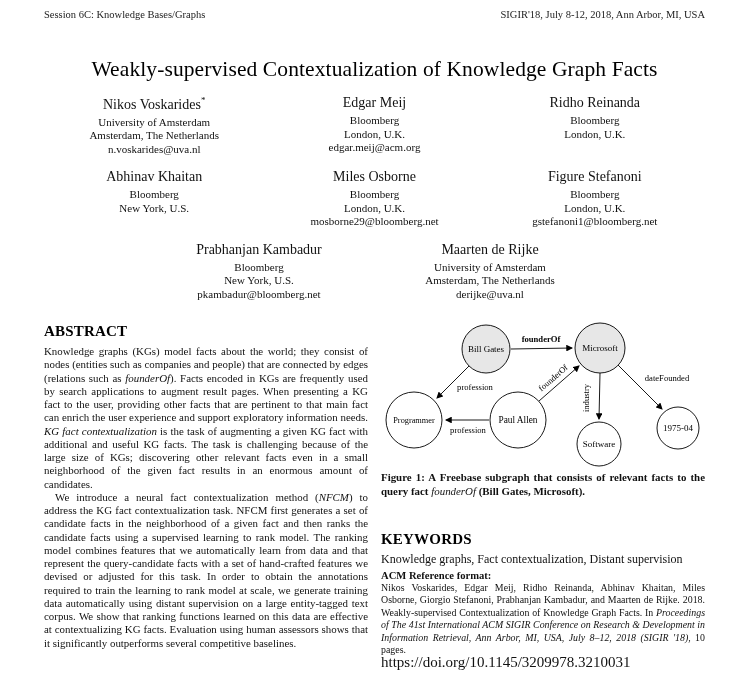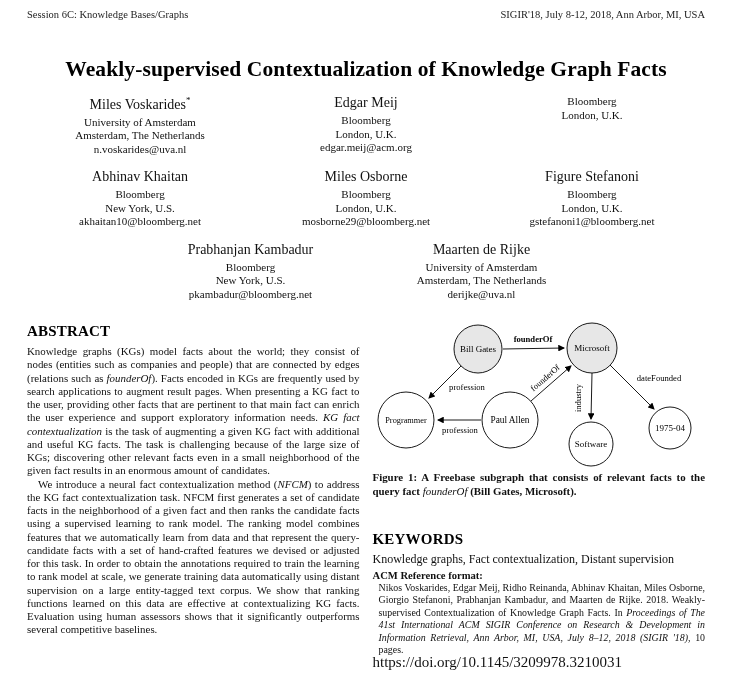--- a/index.html
+++ b/index.html
@@ -1,30 +1,30 @@
 <!DOCTYPE html>
 <html><head>
 <meta charset="utf-8">
 <style>
   * { margin:0; padding:0; box-sizing:border-box; }
   html,body { background:#fff; }
   body {
     width:730px; height:687px; overflow:hidden; position:relative;
     color:#111; font-family:"Liberation Serif","DejaVu Serif",serif;
   }
-  .page { padding:9px 25px 0 27px; }
+  .page { padding:9px 25px 0 44px; }
 
   .running-head {
     display:flex; justify-content:space-between;
     font-size:10.5px; color:#222;
   }
 
   .title {
     margin-top:37px; text-align:center;
-    font-size:21.5px; font-weight:bold; letter-spacing:.1px; color:#000;
+    font-size:21.5px; font-weight:normal; letter-spacing:.1px; color:#000;
   }
 
   .authors { margin-top:13px; }
   .authors-row { display:flex; justify-content:center; }
   .author { width:33.33%; text-align:center; margin-bottom:13px; }
   .authors-row.last .author { width:231px; }
   .author-name { font-size:14px; margin-bottom:3px; }
   .author-name sup { font-size:9px; }
   .author-line { font-size:11px; line-height:13.5px; }
 
@@ -36,63 +36,63 @@
   .body-par.indent { text-indent:11px; }
 
   .figure-wrap { margin-top:1px; }
   .figure-svg { display:block; }
   .fig-caption { margin-top:3px; font-size:10.9px; line-height:13.4px; text-align:justify; }
 
   .keywords-heading { margin-top:33px; }
   .keywords-text { font-size:12px; line-height:13px; }
 
   .acmref-heading { margin-top:4px; font-size:10.6px; font-weight:bold; }
-  .acmref-text { font-size:9.9px; line-height:12.4px; text-align:justify; margin-top:1px;margin-left:6px; }
+  .acmref-text { font-size:9.9px; line-height:12.4px; text-align:justify; margin-top:1px; }
   .doi-line { font-size:15px; line-height:12.4px; }
   .doi-line a { color:#111; text-decoration:none; }
 
   svg text { font-family:"Liberation Serif","DejaVu Serif",serif; fill:#000; }
 </style>
 </head>
 <body>
 
 <div class="page">
 
   <div class="running-head">
     <span>Session 6C: Knowledge Bases/Graphs</span>
     <span>SIGIR'18, July 8-12, 2018, Ann Arbor, MI, USA</span>
   </div>
 
   <h1 class="title">Weakly-supervised Contextualization of Knowledge Graph Facts</h1>
 
   <div class="authors">
     <div class="authors-row">
       <div class="author">
-        <div class="author-name"><span>Miles Voskarides</span><sup>*</sup></div>
+        <div class="author-name"><span>Nikos Voskarides</span><sup>*</sup></div>
         <div class="author-line">University of Amsterdam</div>
         <div class="author-line">Amsterdam, The Netherlands</div>
         <div class="author-line">n.voskarides@uva.nl</div>
       </div>
       <div class="author">
         <div class="author-name">Edgar Meij</div>
         <div class="author-line">Bloomberg</div>
         <div class="author-line">London, U.K.</div>
         <div class="author-line">edgar.meij@acm.org</div>
       </div>
       <div class="author">
+        <div class="author-name">Ridho Reinanda</div>
         <div class="author-line">Bloomberg</div>
         <div class="author-line">London, U.K.</div>
       </div>
     </div>
     <div class="authors-row">
       <div class="author">
         <div class="author-name">Abhinav Khaitan</div>
         <div class="author-line">Bloomberg</div>
         <div class="author-line">New York, U.S.</div>
-        <div class="author-line">akhaitan10@bloomberg.net</div>
       </div>
       <div class="author">
         <div class="author-name">Miles Osborne</div>
         <div class="author-line">Bloomberg</div>
         <div class="author-line">London, U.K.</div>
         <div class="author-line">mosborne29@bloomberg.net</div>
       </div>
       <div class="author">
         <div class="author-name">Figure Stefanoni</div>
         <div class="author-line">Bloomberg</div>

